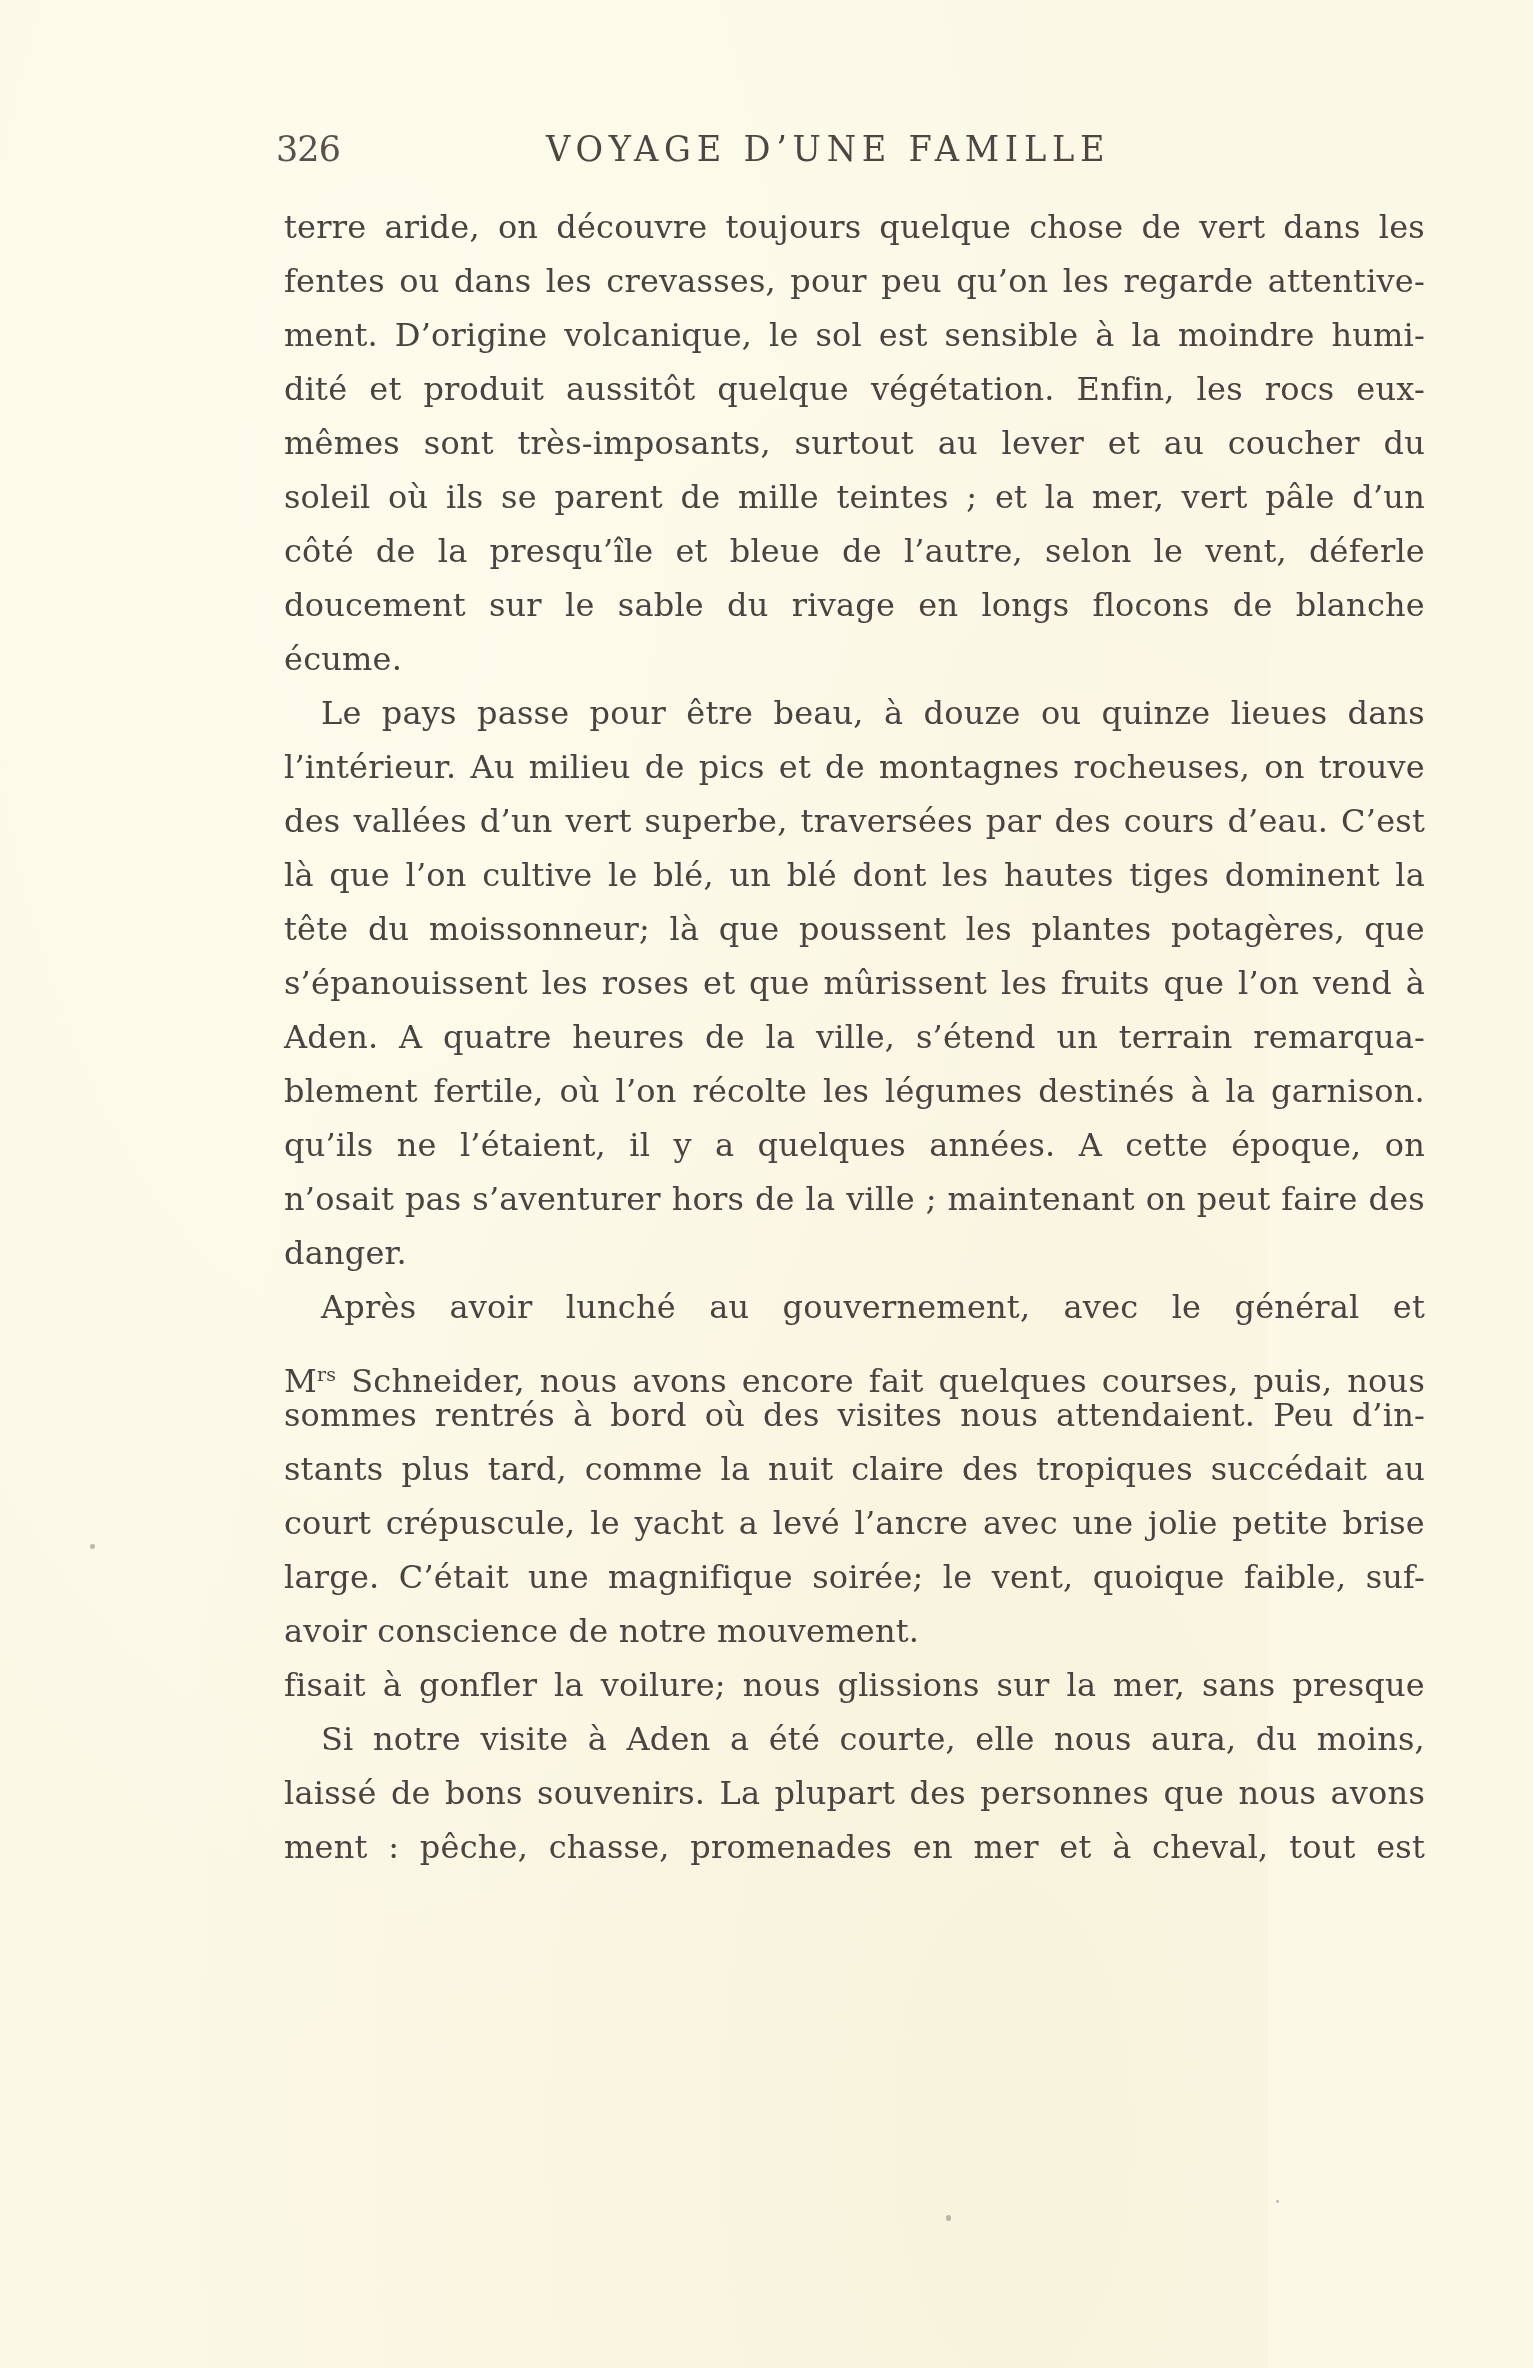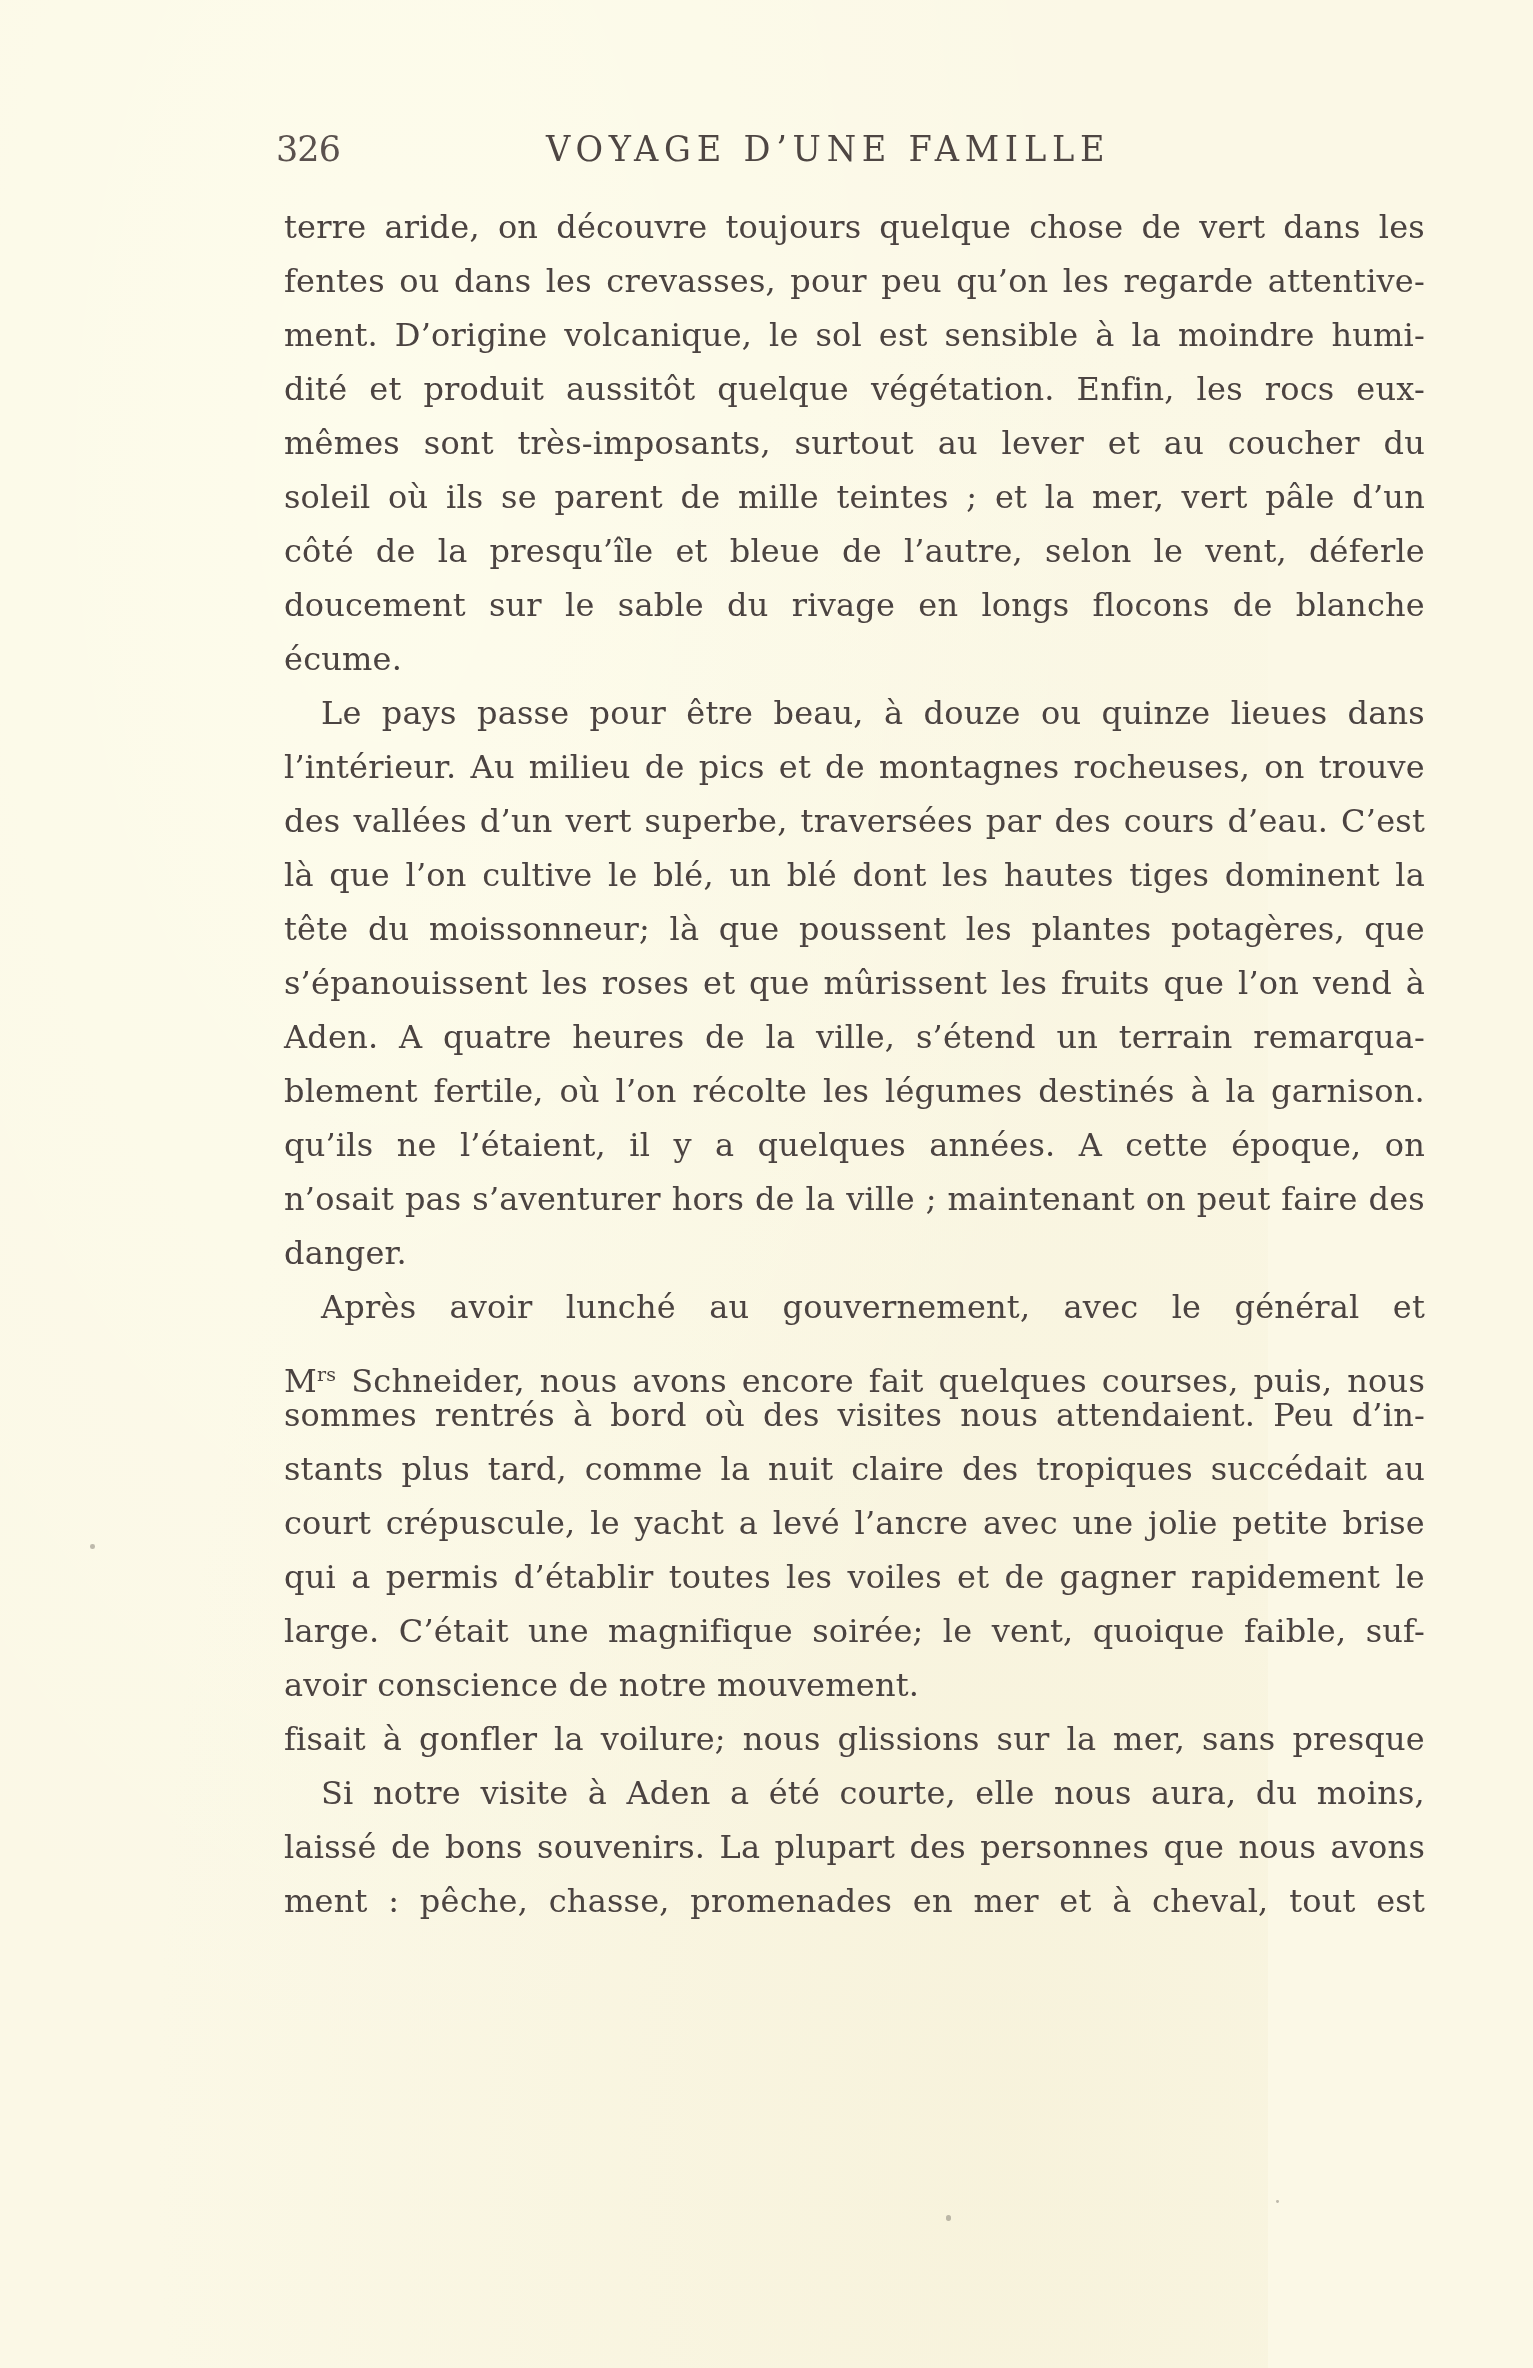--- a/index.html
+++ b/index.html
@@ -133,21 +133,20 @@
       <span class="line">n’osait pas s’aventurer hors de la ville ; maintenant on peut faire des</span>
       <span class="line last">danger.</span>
     </div>
 
     <div class="paragraph">
       <span class="line indent">Après avoir lunché au gouvernement, avec le général et</span>
       <span class="line"><span class="fit"><span>M</span><sup class="abbr">rs</sup> <span>Schneider, nous avons encore fait quelques courses, puis, nous</span></span></span>
       <span class="line">sommes rentrés à bord où des visites nous attendaient. Peu d’in-</span>
       <span class="line">stants plus tard, comme la nuit claire des tropiques succédait au</span>
       <span class="line">court crépuscule, le yacht a levé l’ancre avec une jolie petite brise</span>
-      <span class="line">qui a permis d’établir toutes les voiles et de gagner rapidement le</span>
       <span class="line">large. C’était une magnifique soirée; le vent, quoique faible, suf-</span>
       <span class="line last">avoir conscience de notre mouvement.</span>
       <span class="line">fisait à gonfler la voilure; nous glissions sur la mer, sans presque</span>
     </div>
 
     <div class="paragraph">
       <span class="line indent">Si notre visite à Aden a été courte, elle nous aura, du moins,</span>
       <span class="line">laissé de bons souvenirs. La plupart des personnes que nous avons</span>
       <span class="line">ment : pêche, chasse, promenades en mer et à cheval, tout est</span>
     </div>

